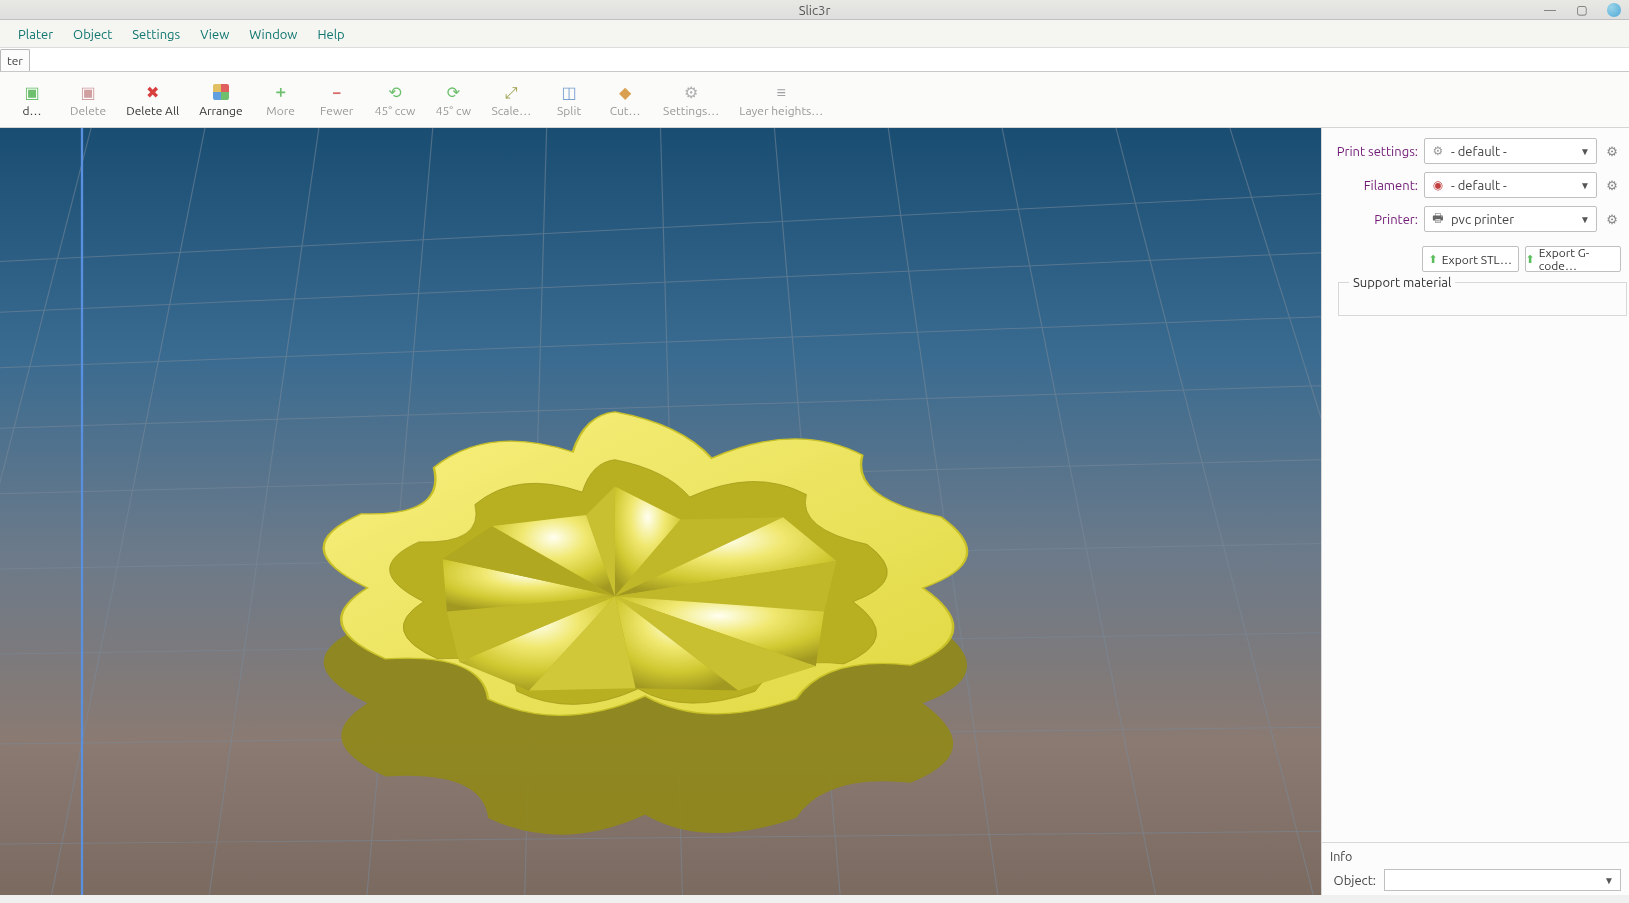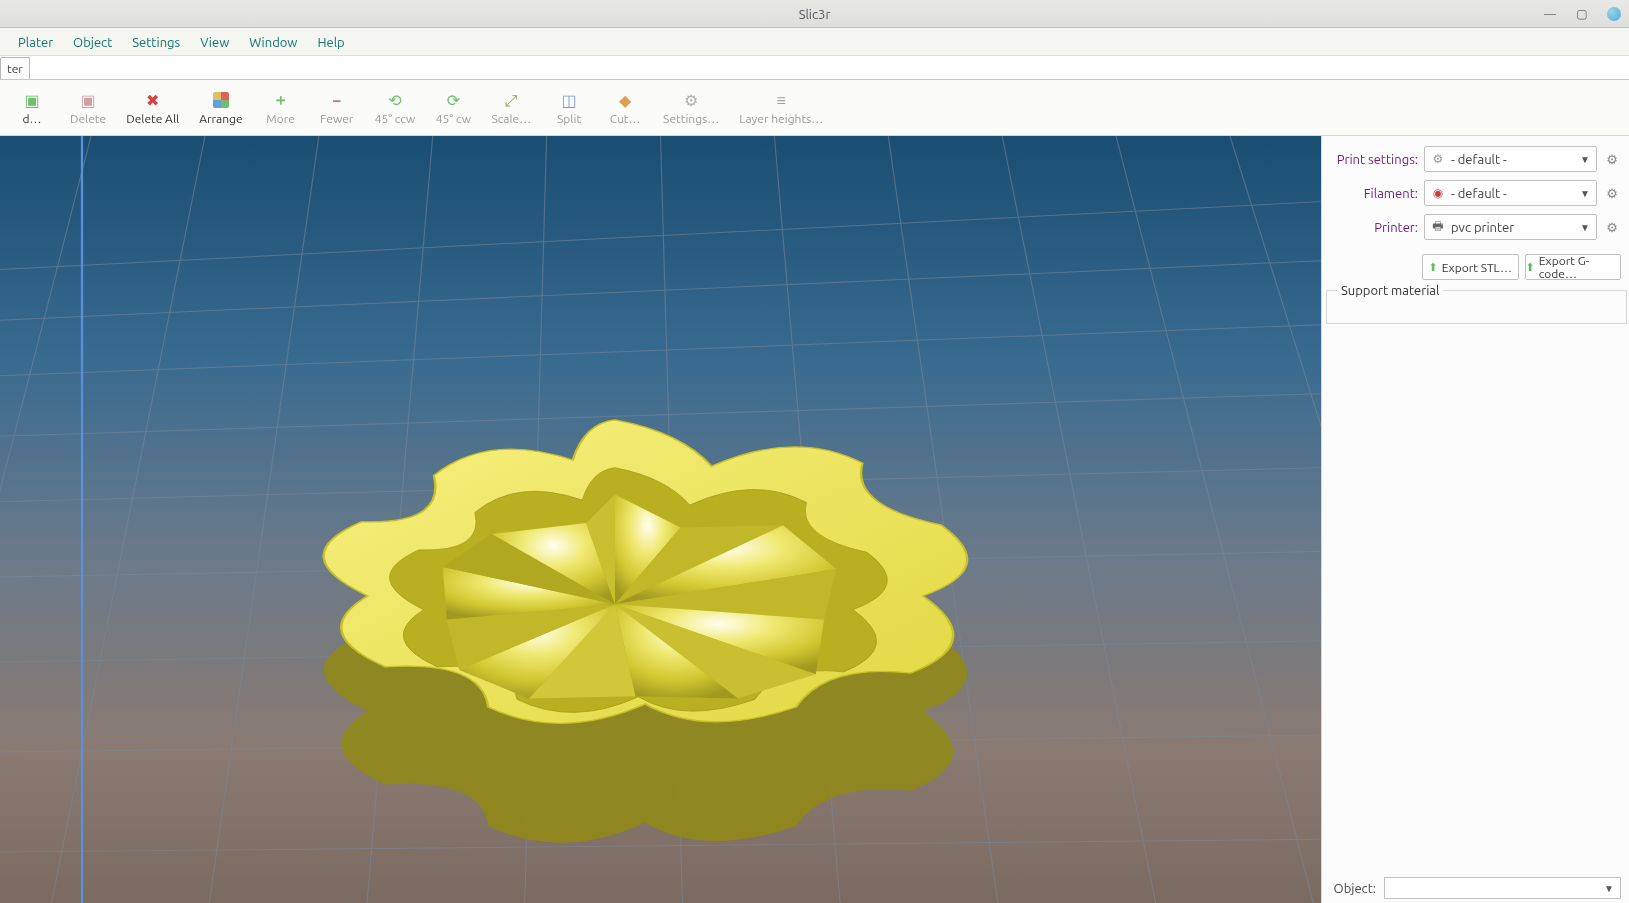--- a/index.html
+++ b/index.html
@@ -1,19 +1,19 @@
 <!DOCTYPE html>
 <html><head>
 <meta charset="utf-8">
 <style>
 * { margin: 0; padding: 0; box-sizing: border-box; font-family: "Ubuntu", "Segoe UI", sans-serif; }
 html, body { width: 100%; height: 100%; background: #f0f0f0; overflow: hidden; }
 
 
-.titlebar { height: 28px; width: 100%; background: linear-gradient(#e8e8e4, #dedede); display: flex; align-items: center; justify-content: center; position: relative; border-bottom: 1px solid #c0c0c0; font-size: 13px; color: #555; }
+.titlebar { height: 20px; width: 100%; background: linear-gradient(#e8e8e4, #dedede); display: flex; align-items: center; justify-content: center; position: relative; border-bottom: 1px solid #c0c0c0; font-size: 13px; color: #555; }
 .titlebar .controls { position: absolute; right: 8px; display: flex; gap: 18px; align-items: center; }
 .titlebar .ctrl { width: 14px; height: 14px; display: inline-flex; align-items: center; justify-content: center; color: #666; font-size: 12px; cursor: pointer; }
 .titlebar .close-c { width: 14px; height: 14px; border-radius: 50%; background: radial-gradient(circle at 30% 30%, #9ad4e8, #4fa8d8); }
 
 
 .menubar { height: 28px; background: #f5f5f2; border-bottom: 1px solid #ddd; display: flex; align-items: center; padding: 0 8px; font-size: 13px; color: #0f766e; }
 .menubar .item { padding: 4px 10px; cursor: pointer; }
 
 
 .tabbar { height: 24px; background: #fff; border-bottom: 1px solid #c8c8c8; display: flex; align-items: flex-end; }
@@ -36,21 +36,21 @@
 .frow .lbl { width: 88px; text-align: right; color: #701a75; }
 .frow .sel { flex: 1; height: 26px; border: 1px solid #c0c0c0; border-radius: 2px; background: #fff; display: flex; align-items: center; padding: 0 6px; gap: 6px; position: relative; }
 .frow .sel .sicon { width: 14px; height: 14px; display: inline-flex; align-items: center; justify-content: center; font-size: 12px; }
 .frow .sel .caret { position: absolute; right: 6px; color: #555; font-size: 10px; }
 .frow .gear-btn { width: 18px; height: 18px; display: flex; align-items: center; justify-content: center; color: #888; font-size: 13px; cursor: pointer; }
 
 .export-row { display: flex; gap: 6px; padding: 0 8px 10px 100px; }
 .export-row .ebtn { flex: 1; height: 26px; border: 1px solid #c0c0c0; border-radius: 2px; background: #fff; display: flex; align-items: center; justify-content: center; gap: 4px; font-size: 12px; color: #333; cursor: pointer; }
 .export-row .ebtn .eicon { color: #5cbd5c; font-size: 11px; }
 
-.fieldset { border: 1px solid #d8d8d8; margin: 0 2px 8px 4px; padding: 8px 10px 10px 10px; position: relative; }
+.fieldset { border: 1px solid #d8d8d8; margin: 0 2px 8px 16px; padding: 8px 10px 10px 10px; position: relative; }
 .fieldset .legend { font-size: 13px; color: #333; background: #fcfcfc; position: relative; top: -16px; display: inline-block; padding: 0 4px; margin-bottom: -10px; }
 .fieldset .body { display: flex; justify-content: space-between; align-items: flex-start; font-size: 12.5px; }
 .fieldset .chk { width: 14px; height: 14px; border: 1px solid #4a90d0; background: #e8f2fb; }
 
 .filler { flex: 1; }
 .info-sec { border-top: 1px solid #d8d8d8; padding: 6px 8px 2px 8px; font-size: 12.5px; }
 .info-row { display: flex; align-items: center; padding: 4px 8px; gap: 8px; }
 .info-row .ilbl { width: 46px; text-align: right; }
 .info-row .isel { flex: 1; height: 22px; border: 1px solid #c0c0c0; background: #fff; position: relative; display:flex; align-items:center; }
 .info-row .isel .caret { position: absolute; right: 6px; font-size: 10px; color: #555; }
@@ -316,20 +316,21 @@
         <span>Export G-code…</span>
       </div>
     </div>
 
     <div class="fieldset">
       <span class="legend">Support material</span>
     </div>
 
     <div class="filler"></div>
 
+    <div class="info-sec">Info</div>
     <div class="info-row">
       <span class="ilbl">Object:</span>
       <div class="isel">
         <span class="caret">▼</span>
       </div>
     </div>
   </div>
 </div>
 
 </body></html>

